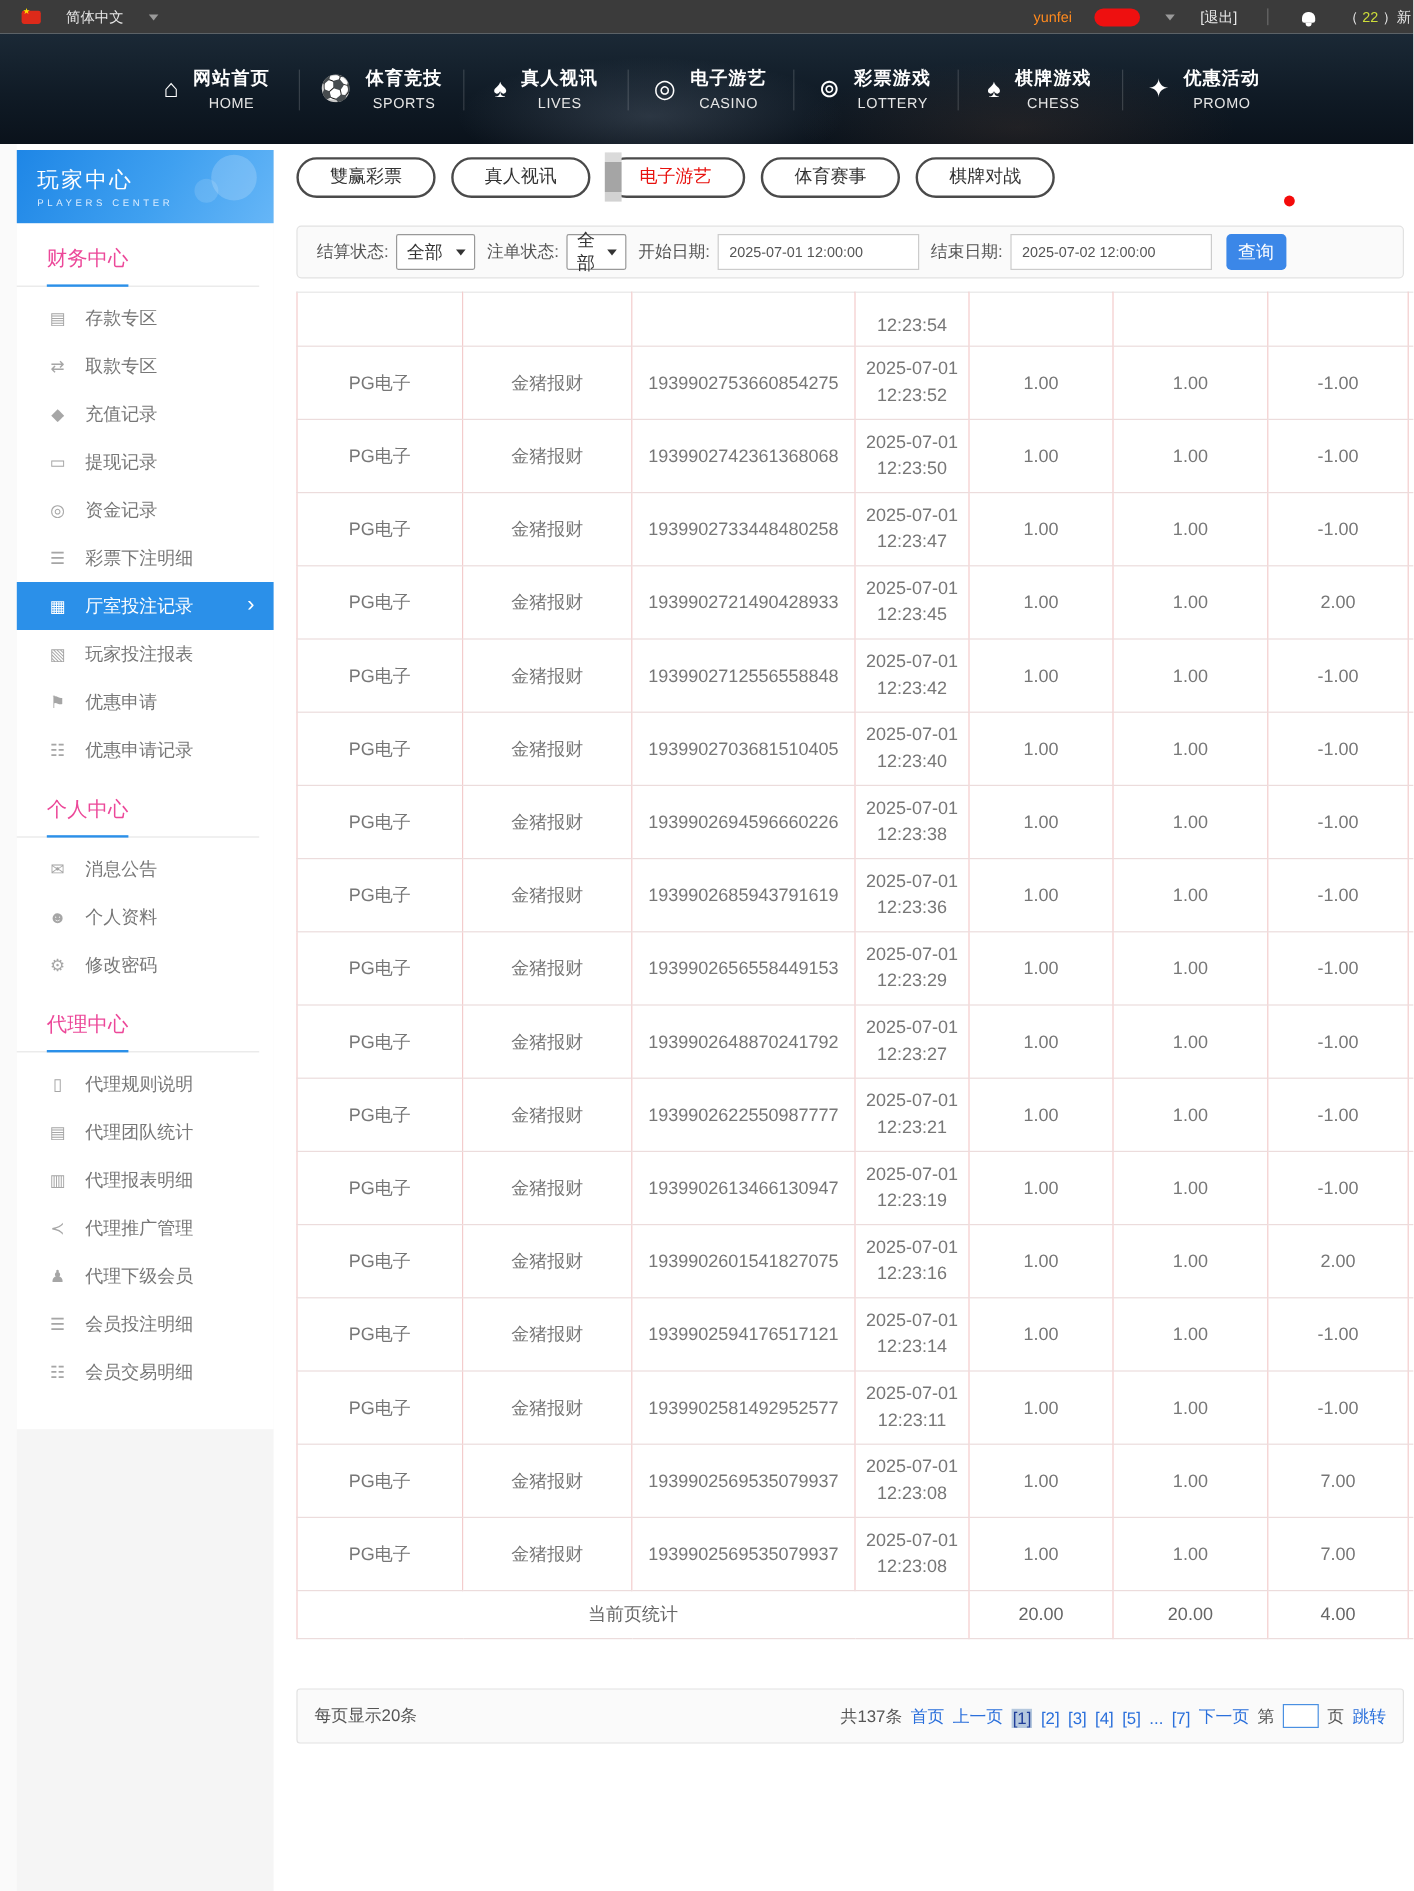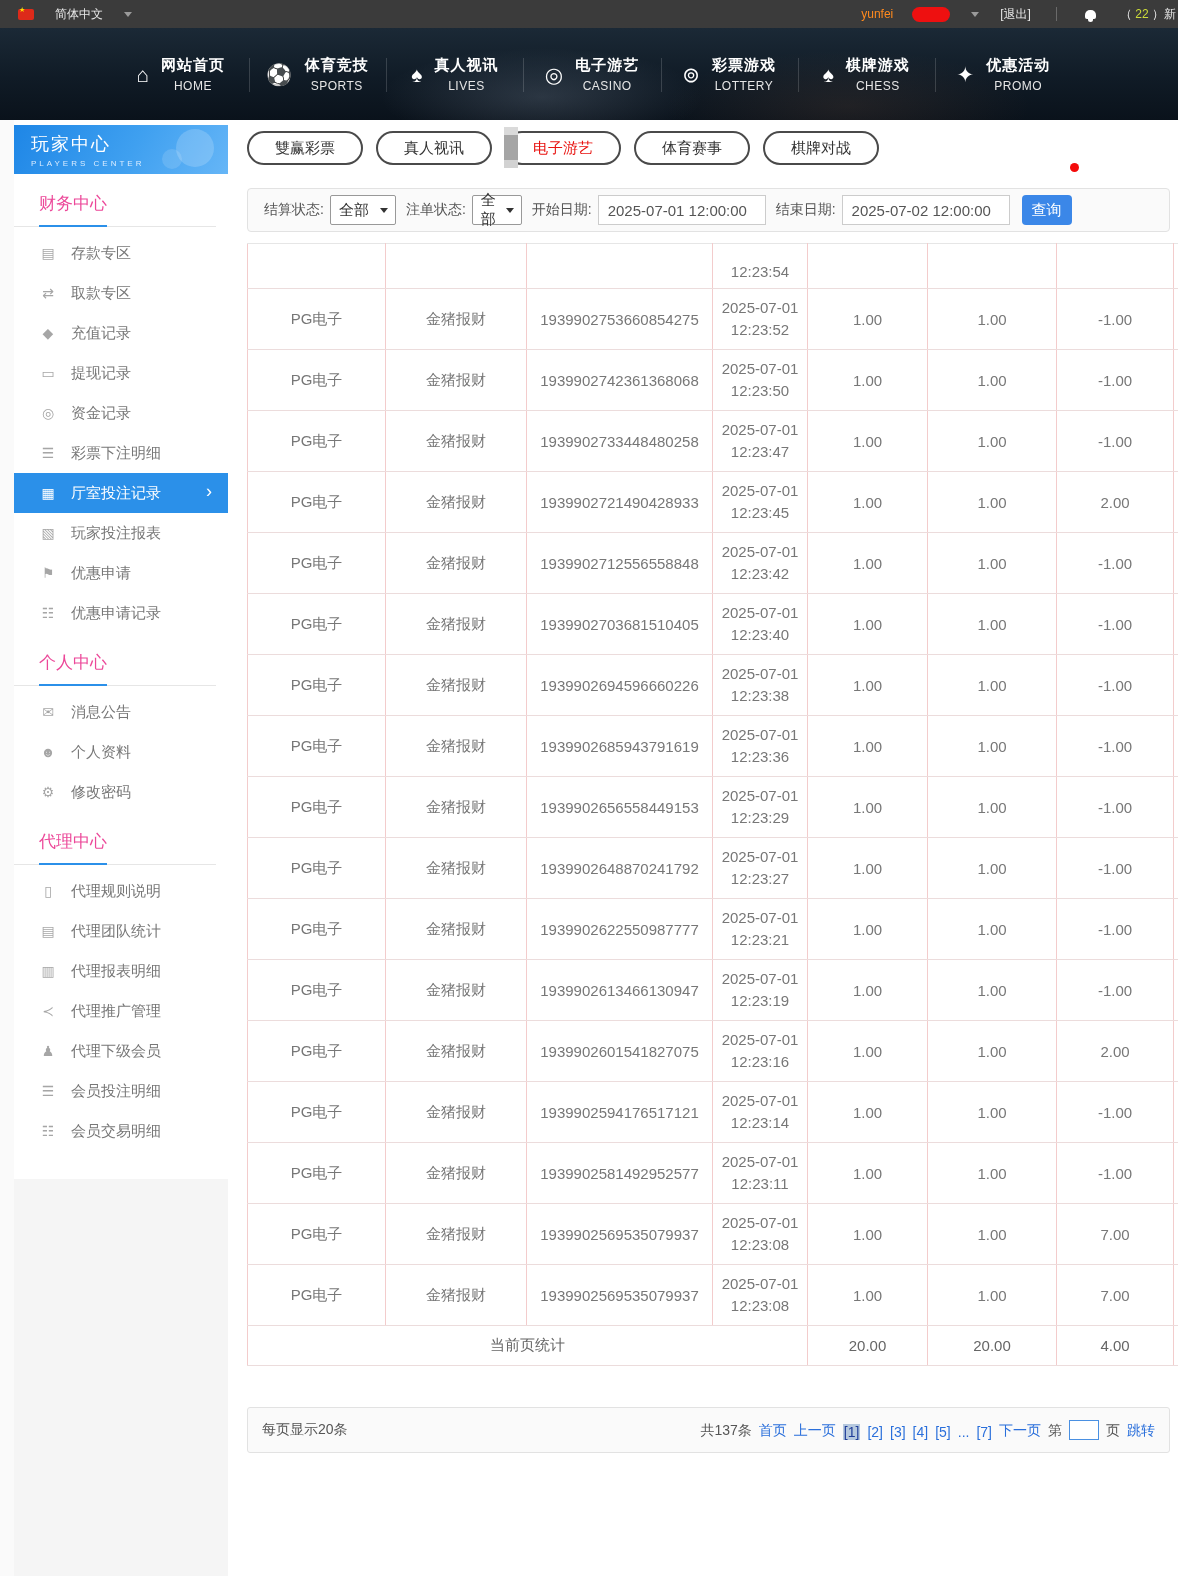--- a/index.html
+++ b/index.html
@@ -32,21 +32,21 @@
   .nav-item + .nav-item::before{content:"";position:absolute;left:0;top:30px;height:34px;width:1px;background:rgba(255,255,255,.16);}
   .nav-ic{font-size:21px;color:#ffffff;line-height:1;}
   .nav-txt{text-align:center;}
   .nav-title{font-size:15px;font-weight:bold;color:#ffffff;letter-spacing:1px;}
   .nav-sub{font-size:12px;color:#e6e6e6;margin-top:4px;letter-spacing:.5px;}
 
   
   .left-strip{position:absolute;left:0;top:120px;width:14px;height:1456px;background:#fafafa;}
   .sidebar-bg{position:absolute;left:14px;top:125px;width:214px;height:1451px;background:#f5f5f5;}
   .sidebar{position:absolute;left:14px;top:125px;width:214px;}
-  .sidebar-header{height:49px;background:linear-gradient(120deg,#1e86e6 0%,#3fa0f0 55%,#66b6f7 100%);
+  .sidebar-header{height:61px;background:linear-gradient(120deg,#1e86e6 0%,#3fa0f0 55%,#66b6f7 100%);
     position:relative;overflow:hidden;padding-left:17px;box-sizing:border-box;
     display:flex;flex-direction:column;justify-content:center;}
   .sidebar-header::before{content:"";position:absolute;right:14px;top:4px;width:38px;height:38px;border-radius:50%;background:rgba(255,255,255,.18);}
   .sidebar-header::after{content:"";position:absolute;right:46px;top:24px;width:20px;height:20px;border-radius:50%;background:rgba(255,255,255,.13);}
   .sb-title{font-size:18px;color:#ffffff;letter-spacing:2px;}
   .sb-sub{font-size:8px;color:#d9ecff;letter-spacing:3px;margin-top:3px;}
   .sidebar-menu{background:#ffffff;padding-bottom:28px;}
   .side-sec{margin:0 12px 6px 0;padding:18px 0 0 25px;border-bottom:1px solid #e6e6e6;font-size:17px;color:#ec4899;}
   .side-sec span{display:inline-block;padding-bottom:10px;border-bottom:2px solid #2b90e9;margin-bottom:-1px;}
   .side-item{height:40px;display:flex;align-items:center;padding-left:25px;cursor:pointer;position:relative;color:#777777;}
@@ -67,21 +67,21 @@
   .red-dot{position:absolute;left:832px;top:43px;width:9px;height:9px;border-radius:50%;background:#f40b0b;}
 
   .filter{position:absolute;left:9px;top:68px;width:923px;height:44px;background:#fafafa;border:1px solid #e2e2e2;border-radius:4px;
     display:flex;align-items:center;padding-left:16px;box-sizing:border-box;font-size:14px;color:#555555;}
   .f-label{margin-right:6px;white-space:nowrap;}
   .sel{height:30px;border:1px solid #999999;border-radius:2px;background:#ffffff;display:flex;align-items:center;justify-content:space-between;
     padding:0 7px 0 8px;font-size:15px;color:#333333;box-sizing:border-box;cursor:pointer;margin-right:10px;}
   .sel .caret2{width:0;height:0;border-left:4px solid transparent;border-right:4px solid transparent;border-top:5px solid #333;margin-left:8px;}
   .sel-wide{width:66px;}
   .sel-narrow{width:50px;}
-  .dinput{width:168px;height:30px;border:1px solid #cccccc;background:#ffffff;font-size:15px;color:#555555;box-sizing:border-box;
+  .dinput{width:168px;height:30px;border:1px solid #cccccc;background:#ffffff;font-size:12px;color:#555555;box-sizing:border-box;
     padding:0 0 0 9px;margin-right:10px;font-family:"Liberation Sans","DejaVu Sans",sans-serif;}
   .search-btn{width:50px;height:30px;background:#3b87e8;color:#ffffff;border:none;border-radius:4px;font-size:15px;cursor:pointer;margin-left:2px;}
 
   
   .bet-table{position:absolute;left:9px;top:123px;width:941px;border-collapse:collapse;table-layout:fixed;font-size:15px;color:#777777;}
   .bet-table td{border-left:1px solid #f3cccc;border-right:1px solid #f3cccc;border-top:1px solid #ecdcdc;border-bottom:1px solid #ecdcdc;
     text-align:center;vertical-align:middle;overflow:hidden;padding:0;}
   .bet-table td:last-child{border-right:none;}
   .bet-table tr.partial td{height:36px;border-top:1px solid #e6e6e6;vertical-align:bottom;padding-bottom:8px;}
   .bet-table tr.data-row td{height:60px;}

